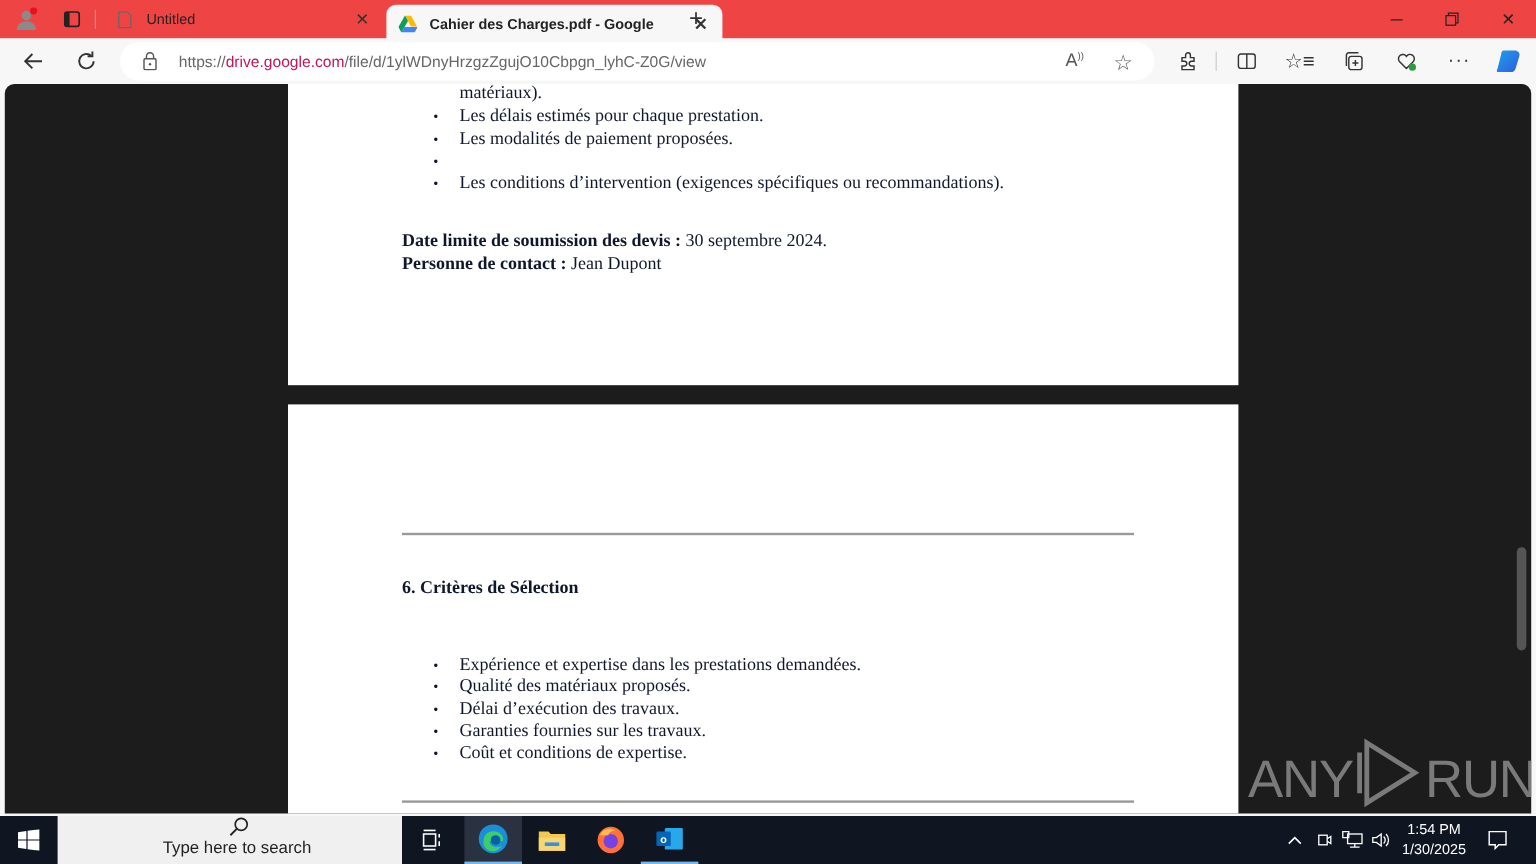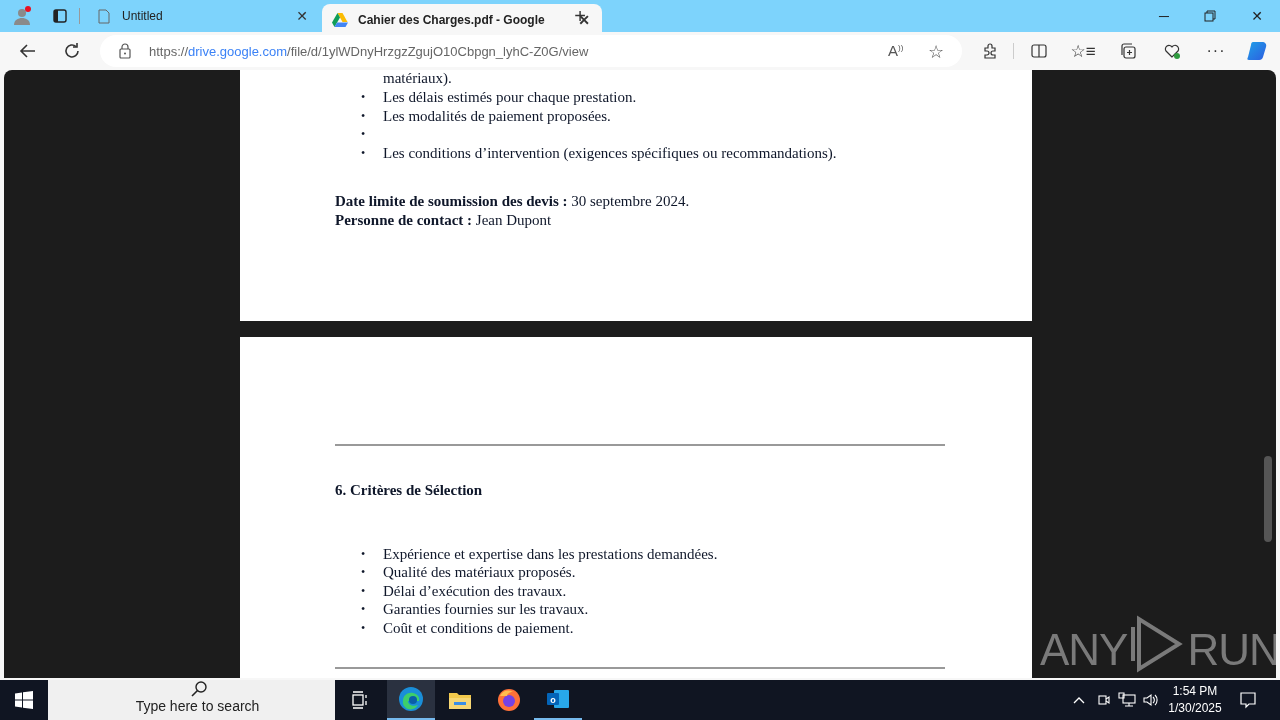--- a/index.html
+++ b/index.html
@@ -1,31 +1,31 @@
 <!DOCTYPE html>
 <html><head>
 <meta charset="utf-8">
 <style>
   * { box-sizing: border-box; margin: 0; padding: 0; }
   html, body { width: 1280px; height: 720px; overflow: hidden; background: #f7f7f7; font-family: "Liberation Sans", sans-serif; }
-  .tabbar { position: absolute; left: 0; top: 0; width: 1280px; height: 32px; background: #7dd3fc; }
+  .tabbar { position: absolute; left: 0; top: 0; width: 1280px; height: 32px; background: #ef4444; }
   .tab-ctl { position: absolute; top: 4px; width: 24px; height: 24px; display: flex; align-items: center; justify-content: center; }
   .tab { position: absolute; top: 0; height: 32px; display: flex; align-items: center; font-size: 12px; color: #222; }
   .tab.inactive { left: 86px; width: 234px; }
   .tab.active { left: 322px; width: 280px; background: #f7f7f7; border-radius: 8px 8px 0 0; top: 4px; height: 32px; font-weight: bold; }
   .tab .ticon { margin-left: 10px; width: 16px; height: 16px; display: flex; align-items: center; justify-content: center; }
   .tab .tlabel { margin-left: 10px; flex: 1; white-space: nowrap; overflow: hidden; }
   .tab .tclose { width: 20px; height: 20px; margin-right: 8px; display: flex; align-items: center; justify-content: center; font-size: 14px; color: #333; }
   .newtab { position: absolute; left: 568px; top: 4px; width: 24px; height: 24px; display: flex; align-items: center; justify-content: center; font-size: 20px; color: #333; }
   .winctl { position: absolute; top: 0; height: 32px; width: 46px; display: flex; align-items: center; justify-content: center; color: #222; font-size: 14px; }
   .toolbar { position: absolute; left: 0; top: 32px; width: 1280px; height: 38px; background: #f7f7f7; }
   .tbtn { position: absolute; top: 5px; width: 28px; height: 28px; display: flex; align-items: center; justify-content: center; color: #333; }
   .addr { position: absolute; left: 100px; top: 3px; width: 862px; height: 32px; background: #fff; border-radius: 16px; }
   .addr .url { position: absolute; left: 49px; top: 9px; font-size: 13px; color: #666; white-space: nowrap; }
-  .addr .url b { font-weight: normal; color: #3b82f6; }
+  .addr .url b { font-weight: normal; color: #be185d; }
   .viewer { position: absolute; left: 4px; top: 70px; width: 1272px; height: 608px; background: #1c1c1c; border-radius: 8px 8px 0 0; overflow: hidden; }
   .page { position: absolute; left: 236px; width: 792px; background: #fff; font-family: "Liberation Serif", serif; font-size: 15px; color: #0f172a; }
   .page1 { top: -30px; height: 281px; }
   .page2 { top: 267px; height: 360px; }
   .bl { position: absolute; left: 143px; line-height: 18.5px; }
   .bl .bullet { position: absolute; left: -22px; font-size: 12px; }
   .para { position: absolute; left: 95px; white-space: nowrap; margin-top: 12px; }
   .hr { position: absolute; left: 95px; width: 610px; height: 2px; background: #999; }
   .scrollbar { position: absolute; left: 1260px; top: 386px; width: 8px; height: 86px; background: #555; border-radius: 4px; }
   .watermark { position: absolute; left: 1036px; top: 535px; height: 70px; display: flex; align-items: flex-end; color: #7a7a7a; font-size: 44px; font-family: "Liberation Sans", sans-serif; letter-spacing: -1px; }
@@ -164,21 +164,21 @@
     <div class="para" style="top:160px;"><b>Personne de contact :</b><span> Jean Dupont</span></div>
   </div>
 
   <div class="page page2">
     <div class="hr" style="top:107px;"></div>
     <div class="para" style="top:133px;font-weight:bold;">6. Critères de Sélection</div>
     <div class="bl" style="top:208px;"><span class="bullet">•</span><span>Expérience et expertise dans les prestations demandées.</span></div>
     <div class="bl" style="top:226px;"><span class="bullet">•</span><span>Qualité des matériaux proposés.</span></div>
     <div class="bl" style="top:245px;"><span class="bullet">•</span><span>Délai d’exécution des travaux.</span></div>
     <div class="bl" style="top:263px;"><span class="bullet">•</span><span>Garanties fournies sur les travaux.</span></div>
-    <div class="bl" style="top:282px;"><span class="bullet">•</span><span>Coût et conditions de paiement.</span></div>
+    <div class="bl" style="top:282px;"><span class="bullet">•</span><span>Coût et conditions de expertise.</span></div>
     <div class="hr" style="top:330px;"></div>
   </div>
 
   <div class="scrollbar"></div>
 
   <div class="watermark">
     <span>ANY</span>
     <svg width="56" height="62" viewBox="0 0 56 62" style="margin:0 2px;">
         <path d="M10 6v50l40-25z" fill="none" stroke="#7a7a7a" stroke-width="4"></path>
         <path d="M4 14v34" stroke="#7a7a7a" stroke-width="4"></path>

